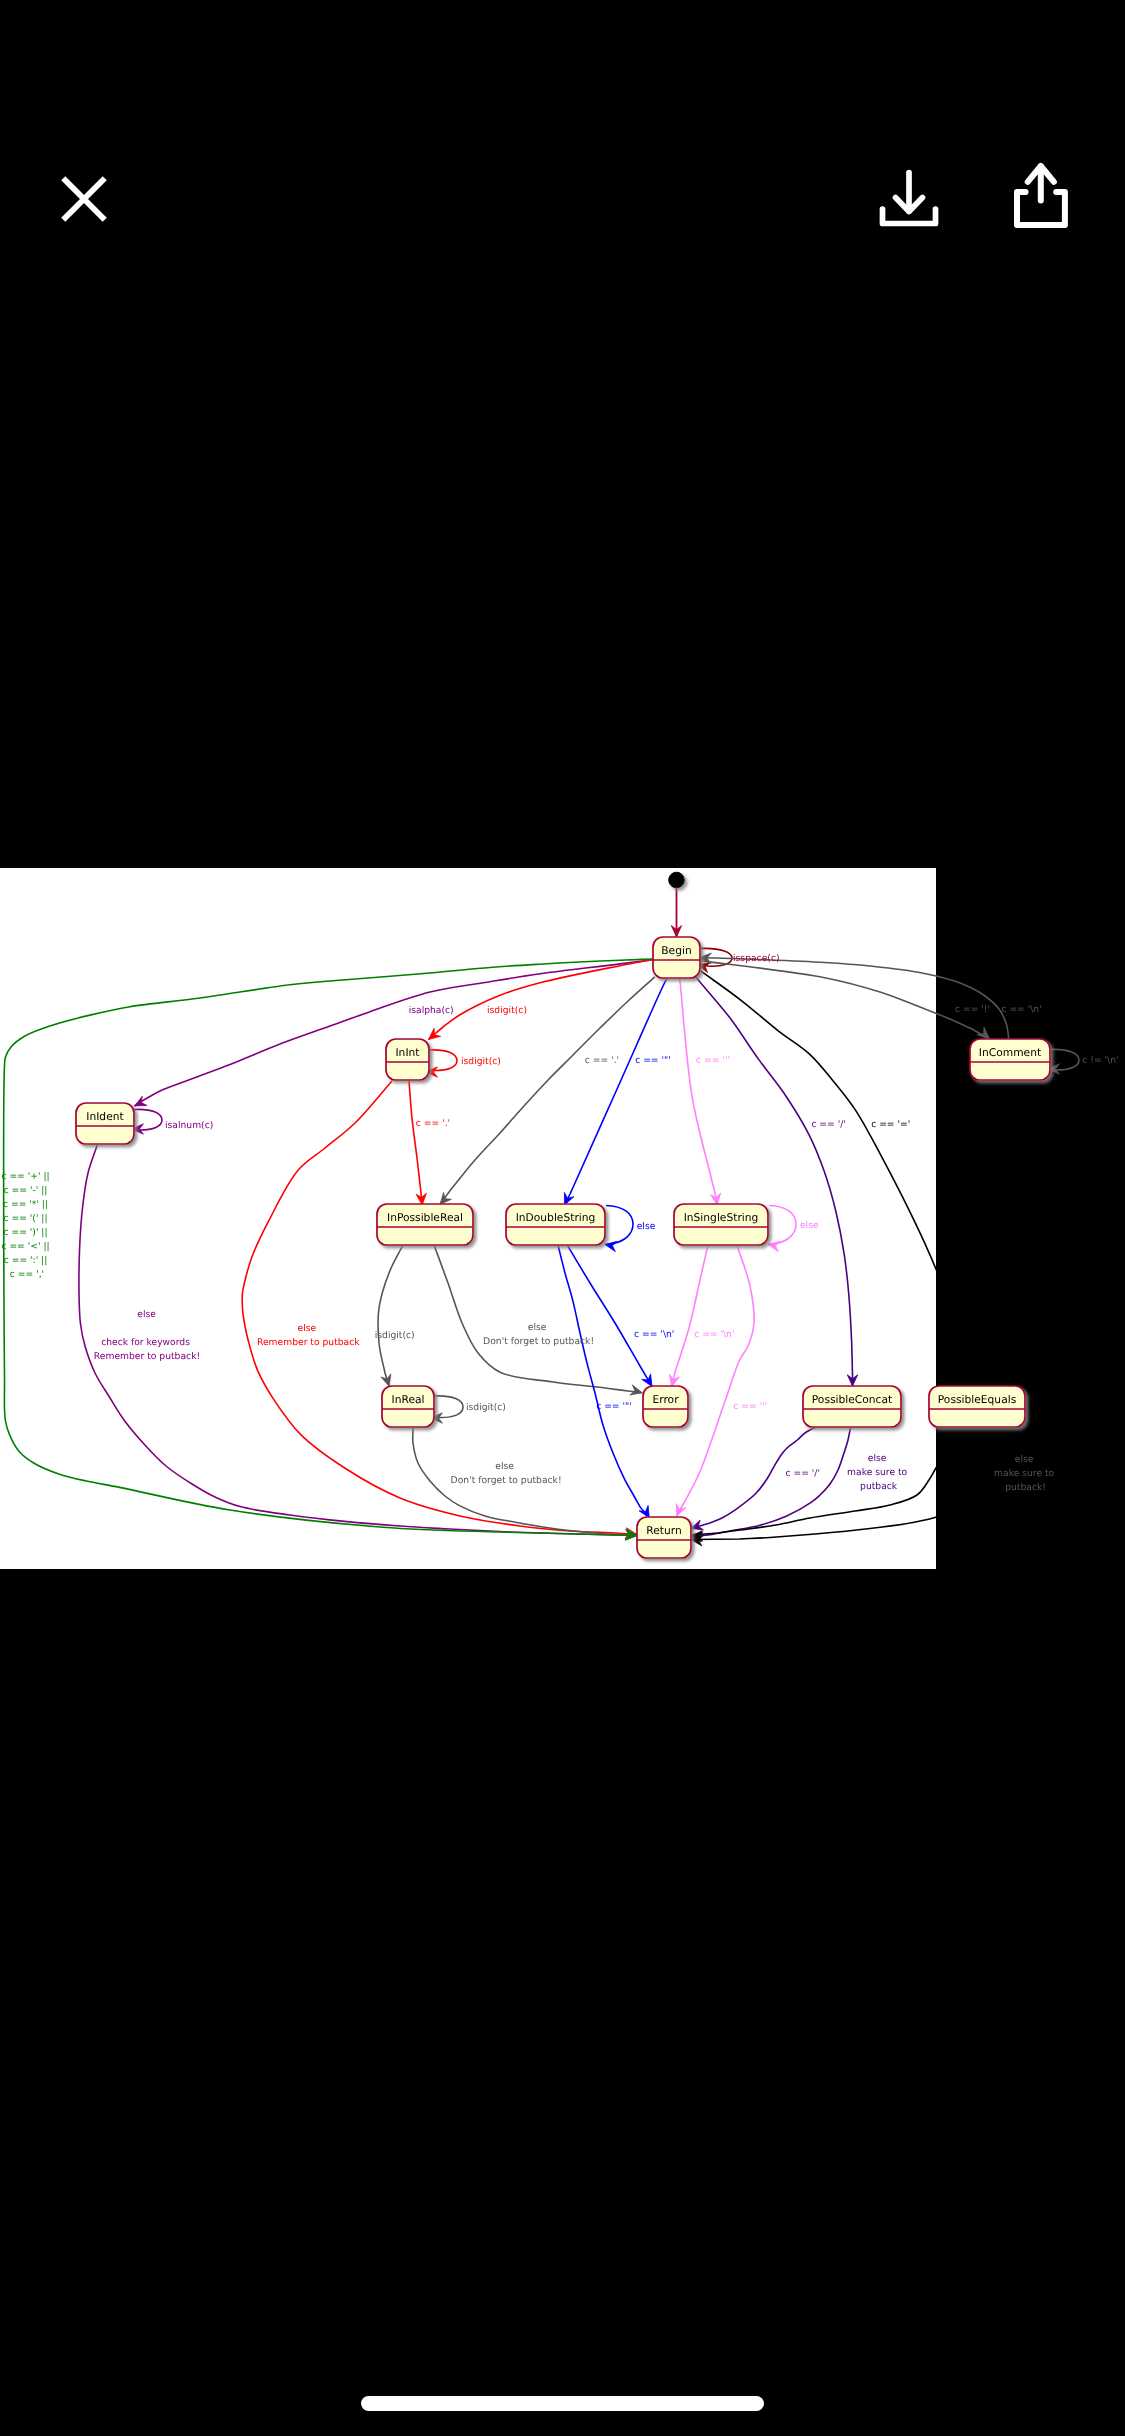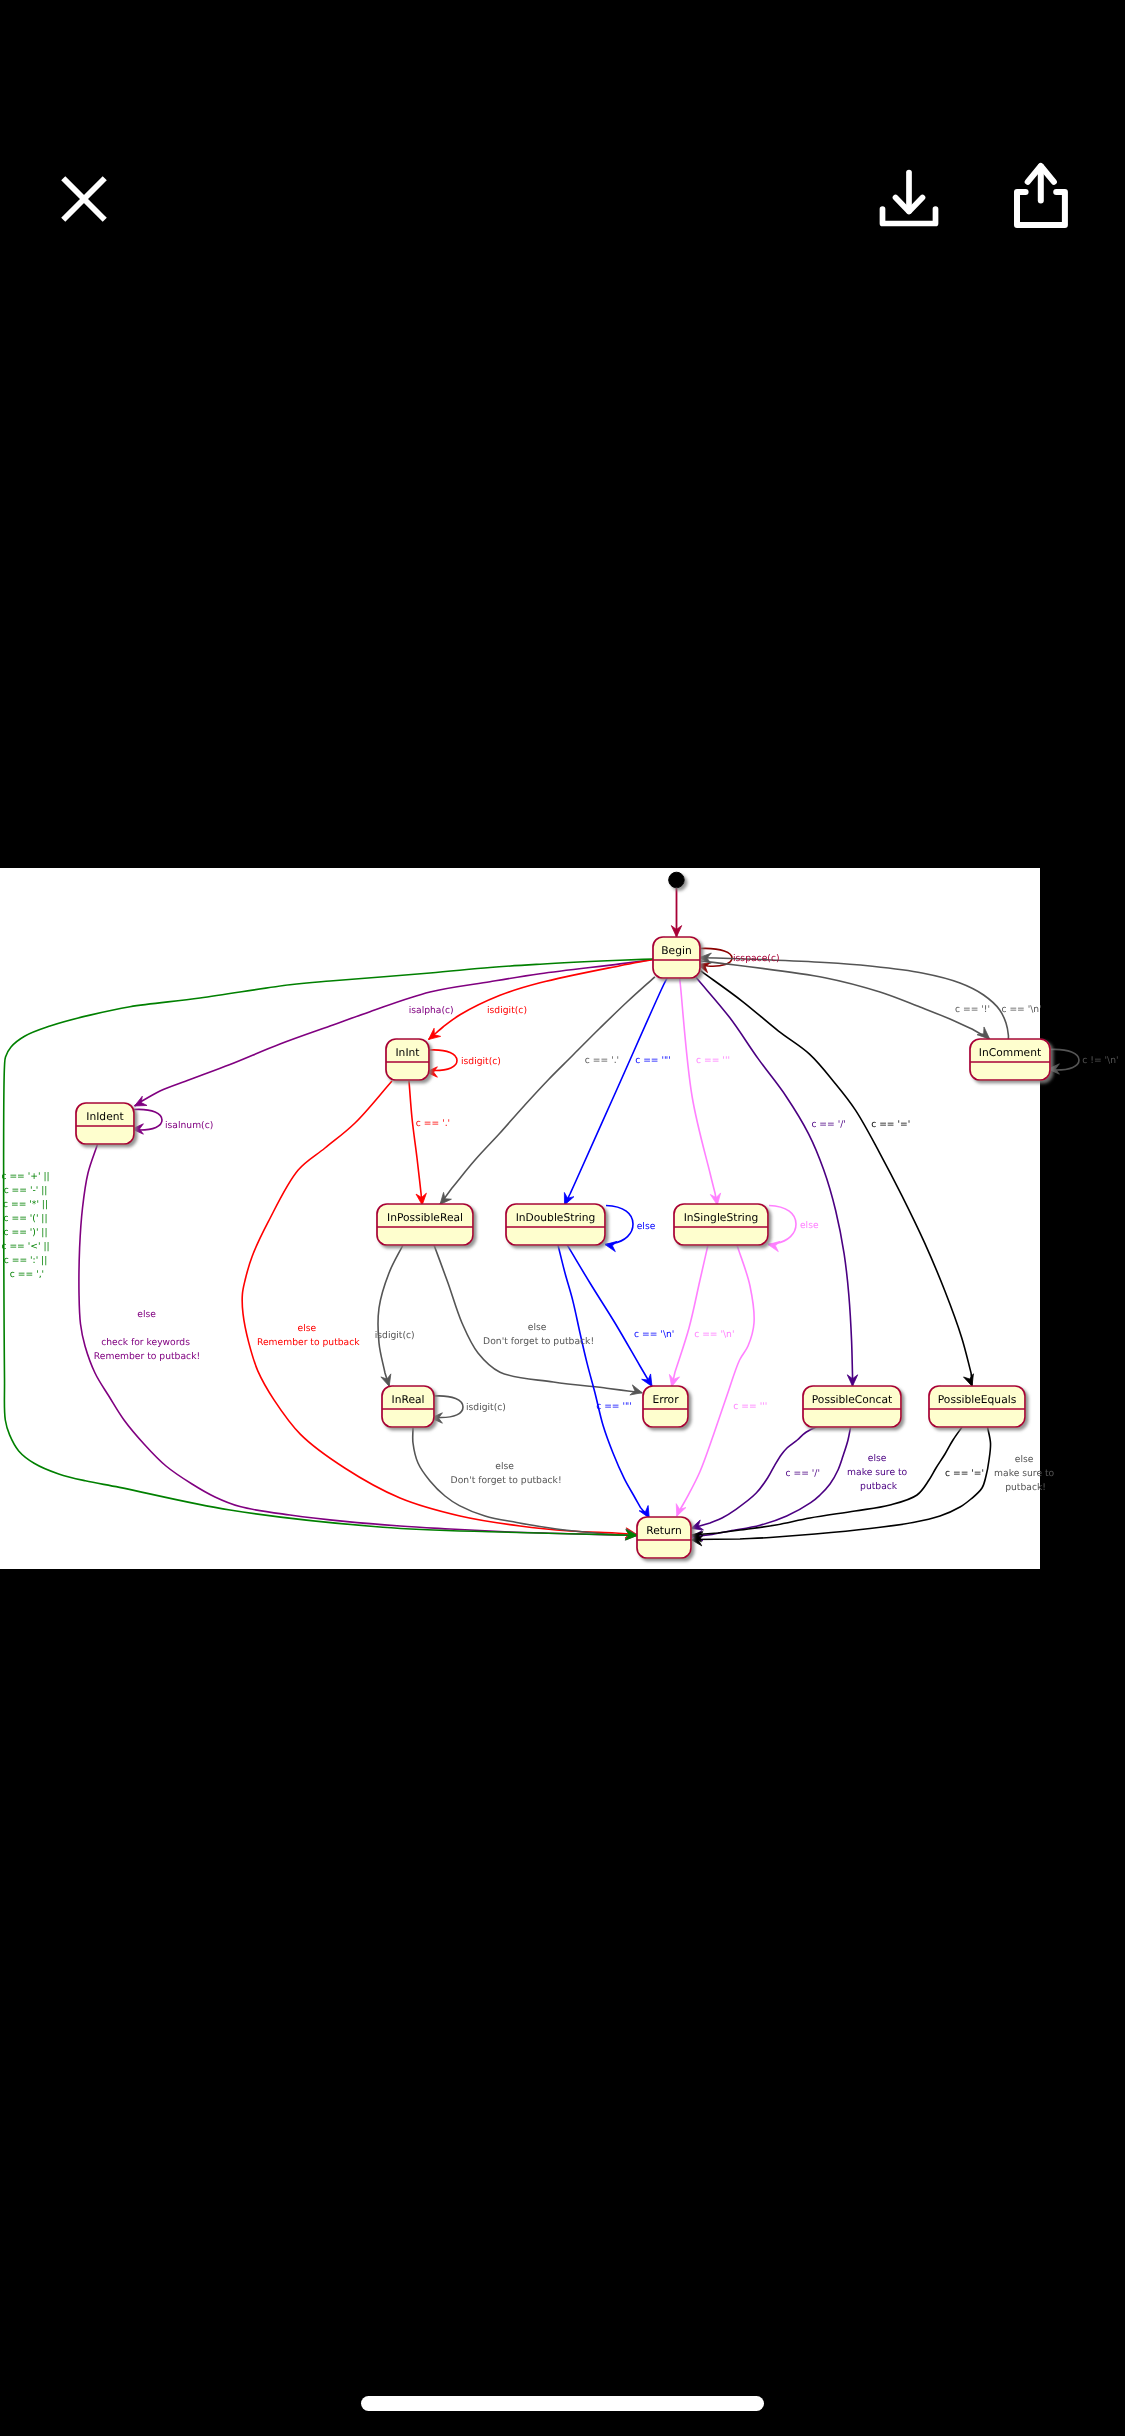--- a/index.html
+++ b/index.html
@@ -7,21 +7,21 @@
   body{width:1125px;height:2436px;background:#000;position:relative;overflow:hidden;
        font-family:"DejaVu Sans",sans-serif;-webkit-font-smoothing:antialiased;}
   #viewer{position:absolute;inset:0;background:#000;}
   
   #toolbar{position:absolute;left:0;top:0;width:1125px;height:330px;}
   .tbtn{position:absolute;display:block;background:none;border:0;padding:0;cursor:pointer;}
   #close-btn{left:41px;top:156px;width:86px;height:86px;}
   #download-btn{left:866px;top:156px;width:86px;height:86px;}
   #share-btn{left:998px;top:152px;width:90px;height:90px;}
   
-  #image-area{position:absolute;left:0;top:868px;width:1040px;height:701px;background:#fff;}
+  #image-area{position:absolute;left:0;top:868px;width:936px;height:701px;background:#fff;}
   #diagram-svg{display:block;width:1125px;height:700px;shape-rendering:geometricPrecision;text-rendering:geometricPrecision;}
   
   #home-indicator{position:absolute;left:361px;top:2396px;width:403px;height:15px;
                   background:#fff;border-radius:8px;}
   
   .nlabel{font-family:"DejaVu Sans",sans-serif;font-size:10.7px;fill:#000000;}
   .elabel{font-family:"DejaVu Sans",sans-serif;font-size:9.2px;}
   #edge-labels, #nodes text{opacity:0.999;}
 </style>
 </head>

